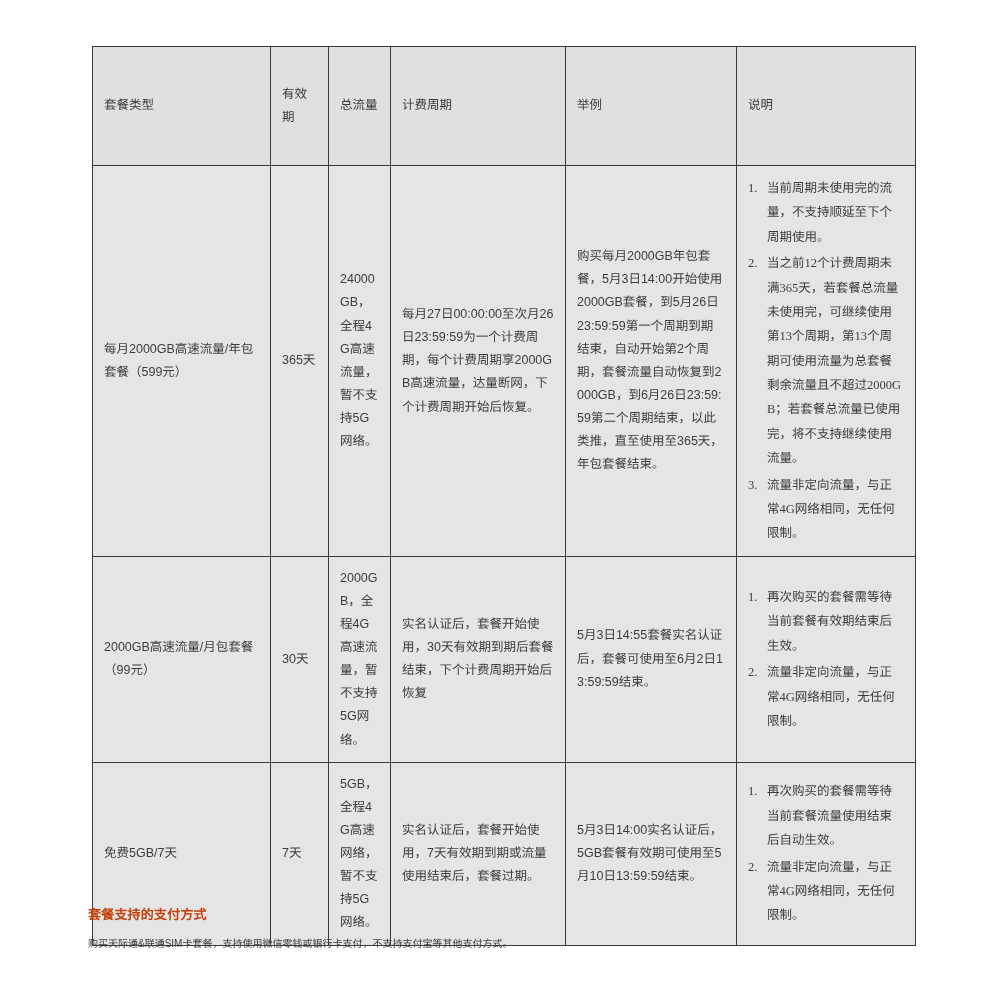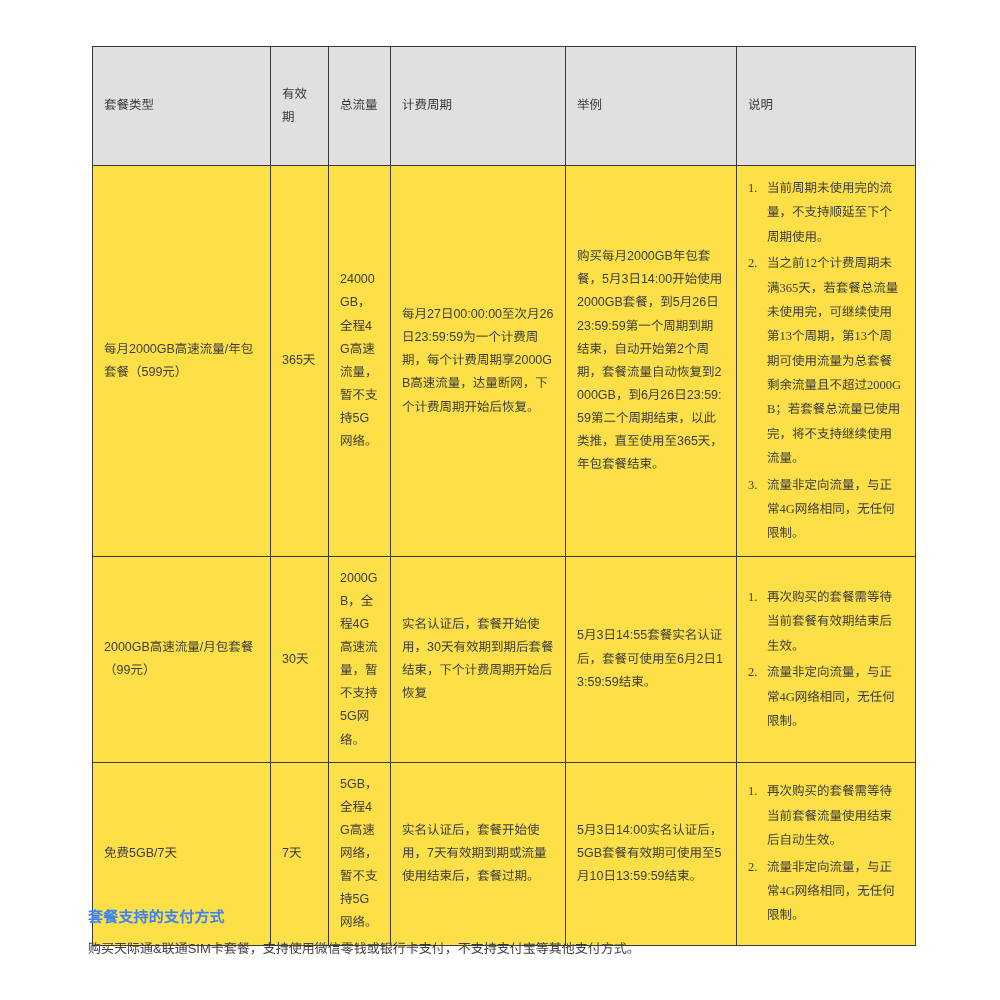--- a/index.html
+++ b/index.html
@@ -25,21 +25,21 @@
   .table-wrap {
     position: absolute;
     left: 92px;
     top: 46px;
     width: 823px;
   }
   table.plan-table {
     width: 823px;
     border-collapse: collapse;
     table-layout: fixed;
-    background: #fde047;
+    background: #e5e5e5;
   }
   table.plan-table th,
   table.plan-table td {
     border: 1px solid #3a3a3a;
     vertical-align: middle;
     text-align: left;
     font-weight: normal;
     font-size: 12.5px;
     line-height: 1.85;
     color: #3d3d3d;
@@ -95,29 +95,29 @@
     color: #3d3d3d;
   }
 
   .footer {
     position: absolute;
     left: 88px;
     top: 905px;
     width: 860px;
   }
   .footer-title {
-    font-size: 15px;
+    font-size: 13px;
     font-weight: bold;
-    color: #3b82f6;
+    color: #c2410c;
     line-height: 1.6;
     margin: 0 0 9px 0;
     letter-spacing: 0.2px;
   }
   .footer-text {
-    font-size: 13px;
+    font-size: 10px;
     color: #3d3d3d;
     line-height: 1.7;
     margin: 0;
   }
 </style>
 </head>
 <body>
 
 <div class="page">
 

